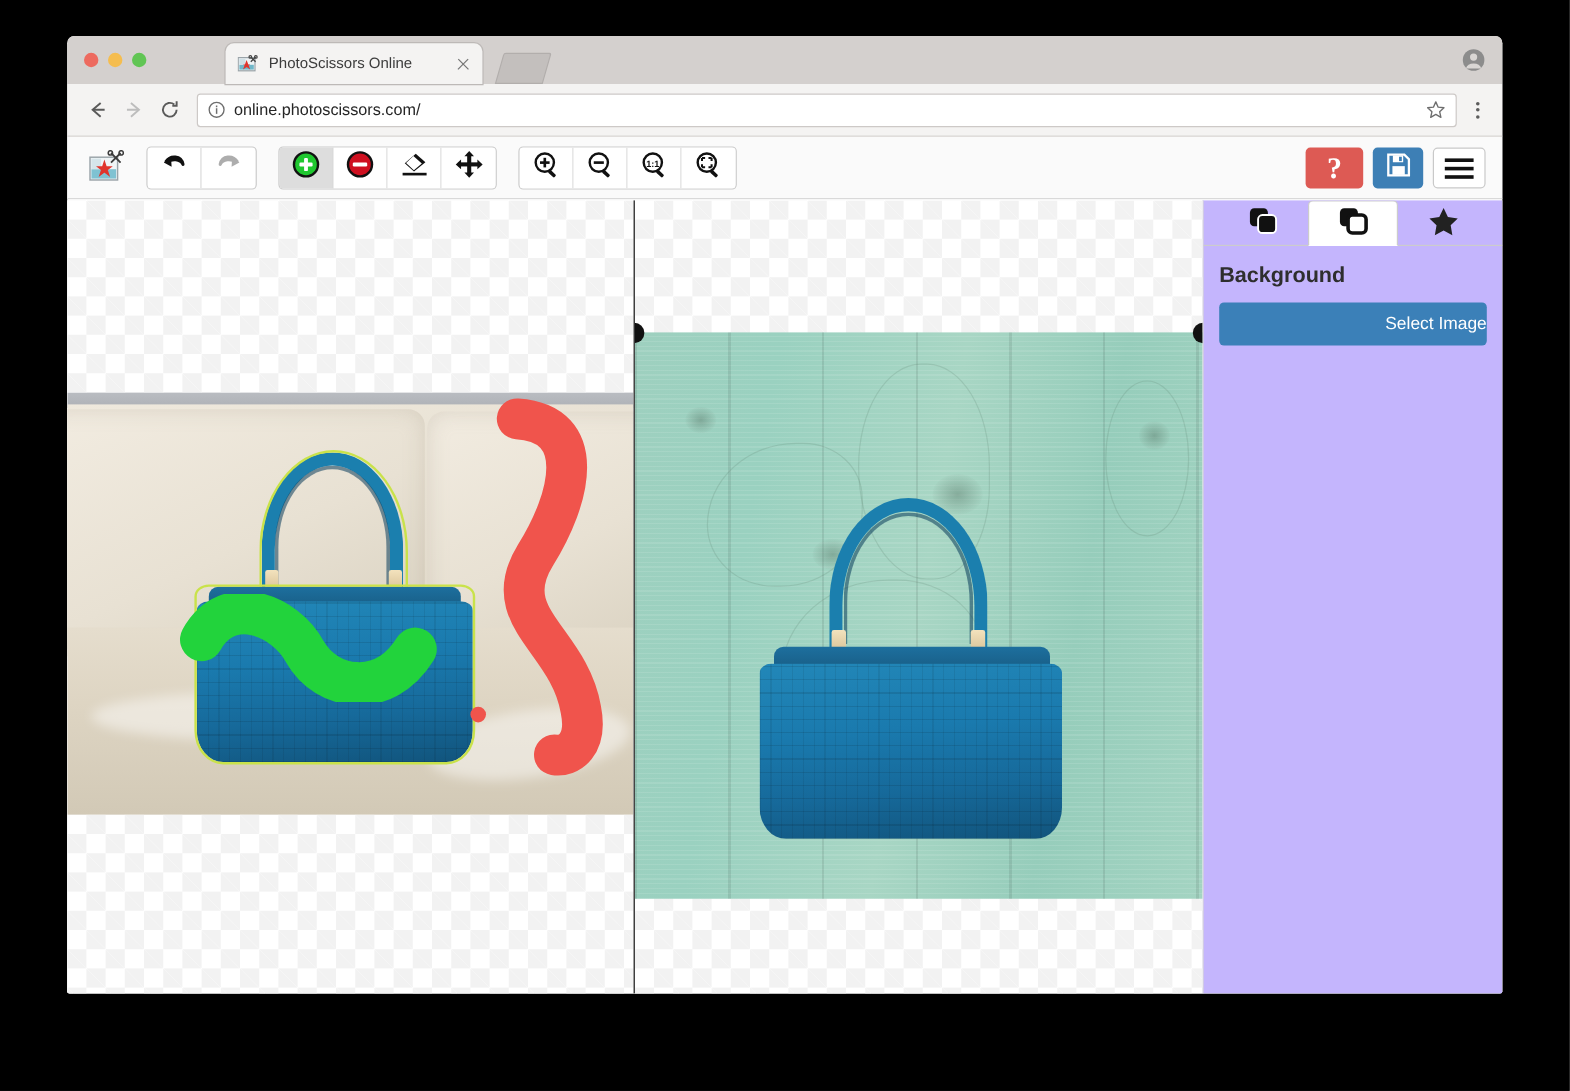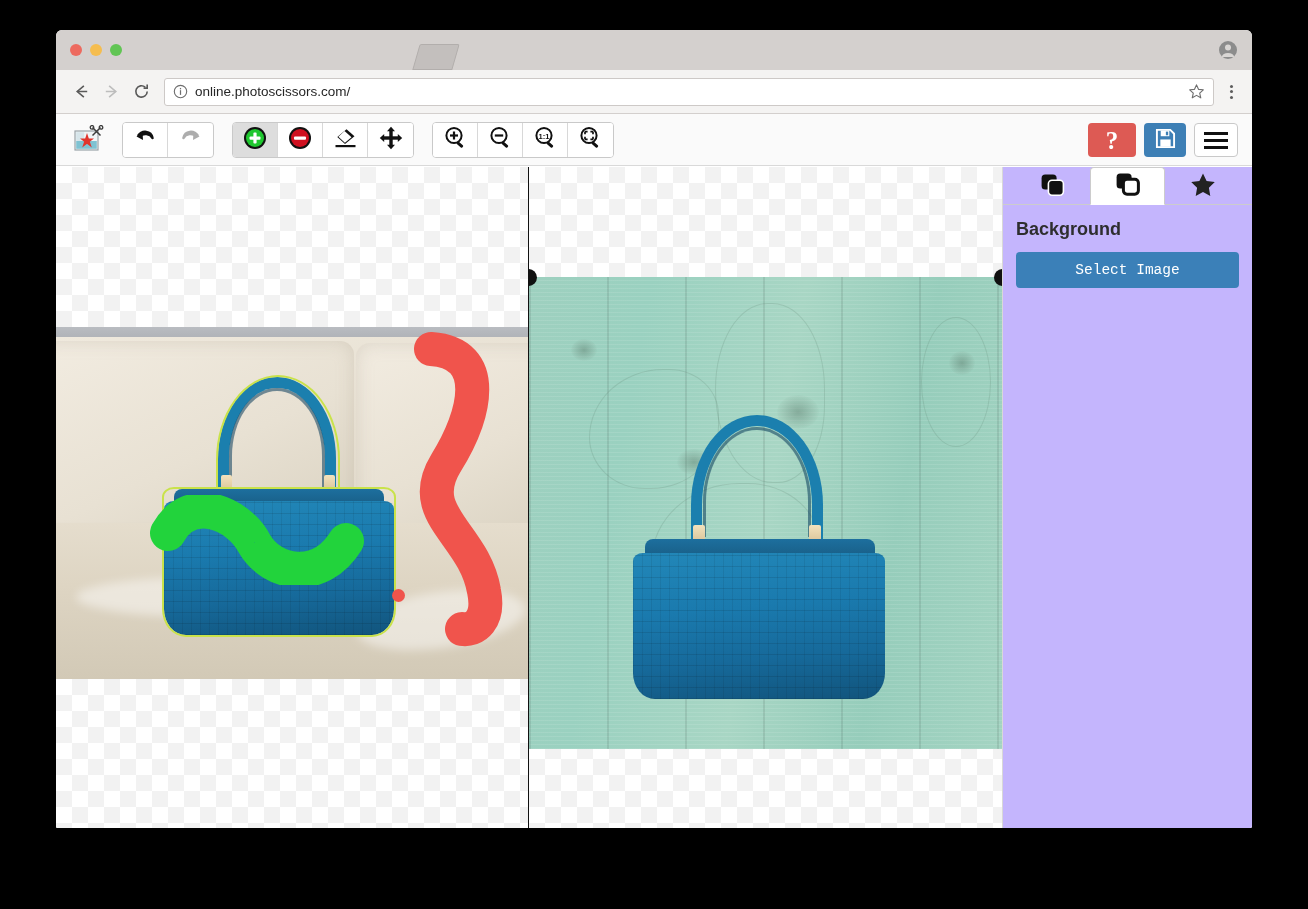--- a/index.html
+++ b/index.html
@@ -394,37 +394,53 @@
   .spinner .up   { border-bottom: 6px solid #6b6b6b; }
   .spinner .down { border-top: 6px solid #6b6b6b; }
 
   .primary-btn {
     height: 36px;
     background: #3b80b8;
     border: none;
     border-radius: 4px;
     color: #fff;
     font-size: 14.5px;
-    font-family: Liberation Mono, monospace;
+    font-family: Liberation Sans, sans-serif;
     width: 100%;
     cursor: pointer;
+    text-align: right;
   }
 </style>
 </head>
 <body>
 
 <div class="browser-window">
 
   <div class="tabstrip">
     <div class="traffic">
       <span class="t-red"></span>
       <span class="t-yellow"></span>
       <span class="t-green"></span>
     </div>
 
+    <div class="tab">
+      <span class="tab-favicon">
+        <svg width="17" height="17" viewBox="0 0 17 17">
+          <rect x="0.5" y="3" width="14" height="11" fill="#eef2f4" stroke="#9aa3a8" stroke-width="1"></rect>
+          <rect x="1.5" y="9" width="12" height="4" fill="#6fb7c9"></rect>
+          <rect x="1.5" y="4" width="5" height="5" fill="#cfe0e6"></rect>
+          <path d="M7.5 5 L10.5 13 L4.5 8.8 L10.5 8.8 L4.5 13 Z" fill="#e0342c"></path>
+          <path d="M11 2.5 L15 6.5 M15 2.5 L11 6.5" stroke="#444" stroke-width="1.1" fill="none"></path>
+          <circle cx="10.6" cy="2.4" r="1.1" fill="none" stroke="#444" stroke-width="1"></circle>
+          <circle cx="15.2" cy="2.4" r="1.1" fill="none" stroke="#444" stroke-width="1"></circle>
+        </svg>
+      </span>
+      <span class="tab-title">PhotoScissors Online</span>
+      <span class="tab-close"></span>
+    </div>
 
     <div class="tab-ghost"></div>
 
     <span class="profile-icon">
       <svg width="20" height="20" viewBox="0 0 20 20">
         <circle cx="10" cy="10" r="9" fill="#8c8c8c"></circle>
         <circle cx="10" cy="7.6" r="3" fill="#d9d6d4"></circle>
         <path d="M3.6 17 a6.6 5.4 0 0 1 12.8 0 z" fill="#d9d6d4"></path>
       </svg>
     </span>

